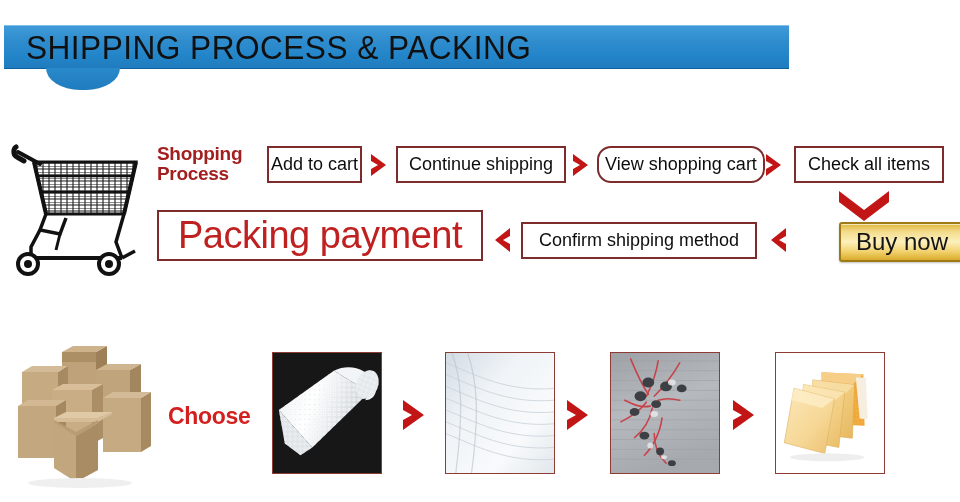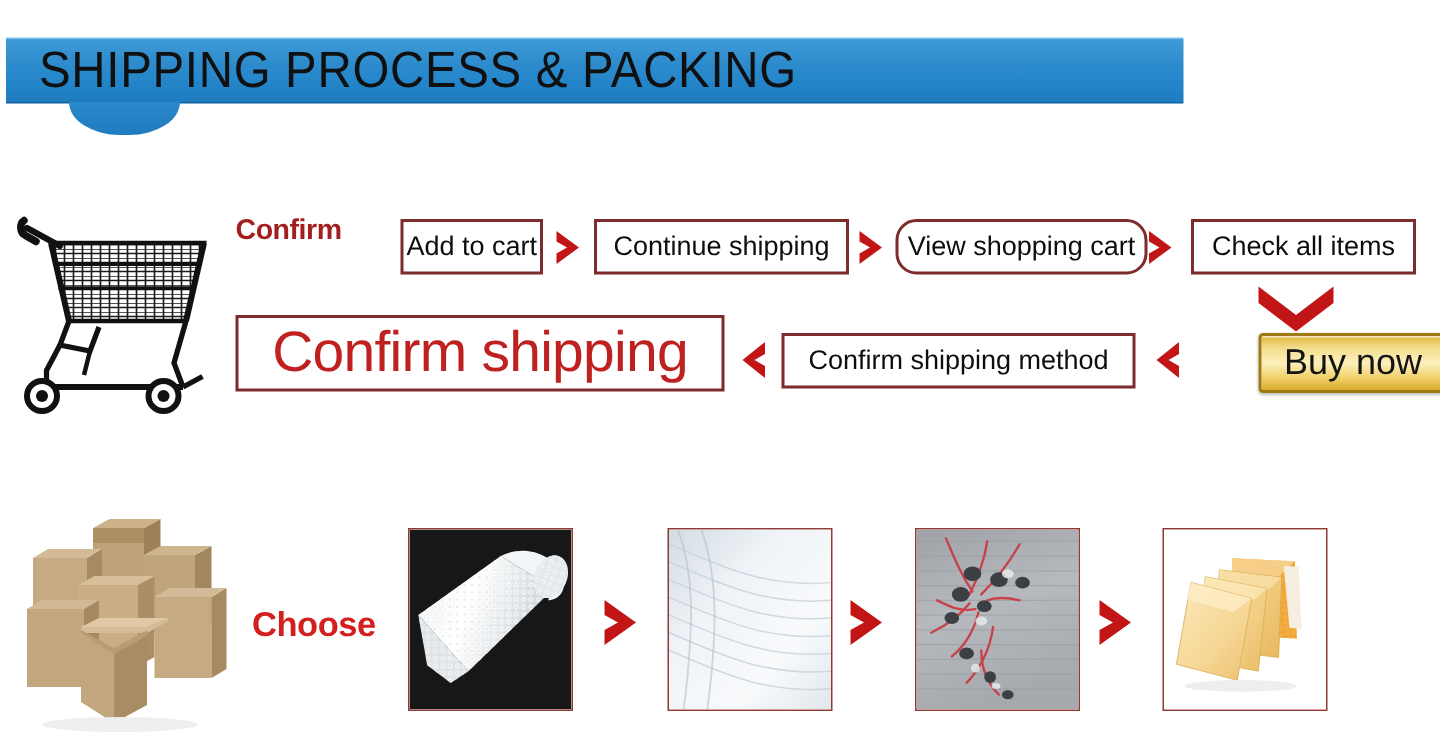--- a/index.html
+++ b/index.html
@@ -206,21 +206,22 @@
     <path d="M118 128 L131 121" stroke="#111" stroke-width="3.5" fill="none"></path>
 
     <circle cx="24" cy="134" r="10" fill="#fff" stroke="#111" stroke-width="4"></circle>
     <circle cx="24" cy="134" r="4" fill="#111"></circle>
     <circle cx="105" cy="134" r="10" fill="#fff" stroke="#111" stroke-width="4"></circle>
     <circle cx="105" cy="134" r="4" fill="#111"></circle>
   </svg>
 </div>
 
 <div id="process-label">
-  <span>Confirm</span>
+  <span>Shopping</span>
+  <span class="lbl-line2">Process</span>
 </div>
 
 <div class="flow-box" id="box-add-to-cart">Add to cart</div>
 
 <span class="arrow" style="left:368px; top:152px;">
   <svg width="24" height="26" viewBox="0 0 24 26">
       <path d="M3 2 L18 13 L3 24 L3 17 L10 13 L3 9 Z" fill="#c21616"></path>
     </svg>
 </span>
 
@@ -241,21 +242,21 @@
 </span>
 
 <div class="flow-box" id="box-check-items">Check all items</div>
 
 <span class="arrow" style="left:837px; top:188px;">
   <svg width="54" height="34" viewBox="0 0 54 34">
       <path d="M2 3 L27 22 L52 3 L52 14 L27 33 L2 14 Z" fill="#c21616"></path>
     </svg>
 </span>
 
-<div class="flow-box" id="box-confirm-payment">Confirm shipping</div>
+<div class="flow-box" id="box-confirm-payment">Packing payment</div>
 
 <span class="arrow" style="left:489px; top:226px;">
   <svg width="24" height="28" viewBox="0 0 24 28">
       <path d="M21 2 L6 14 L21 26 L21 18 L14 14 L21 10 Z" fill="#c21616"></path>
     </svg>
 </span>
 
 <div class="flow-box" id="box-choose-shipping">Confirm shipping method</div>
 
 <span class="arrow" style="left:765px; top:226px;">

